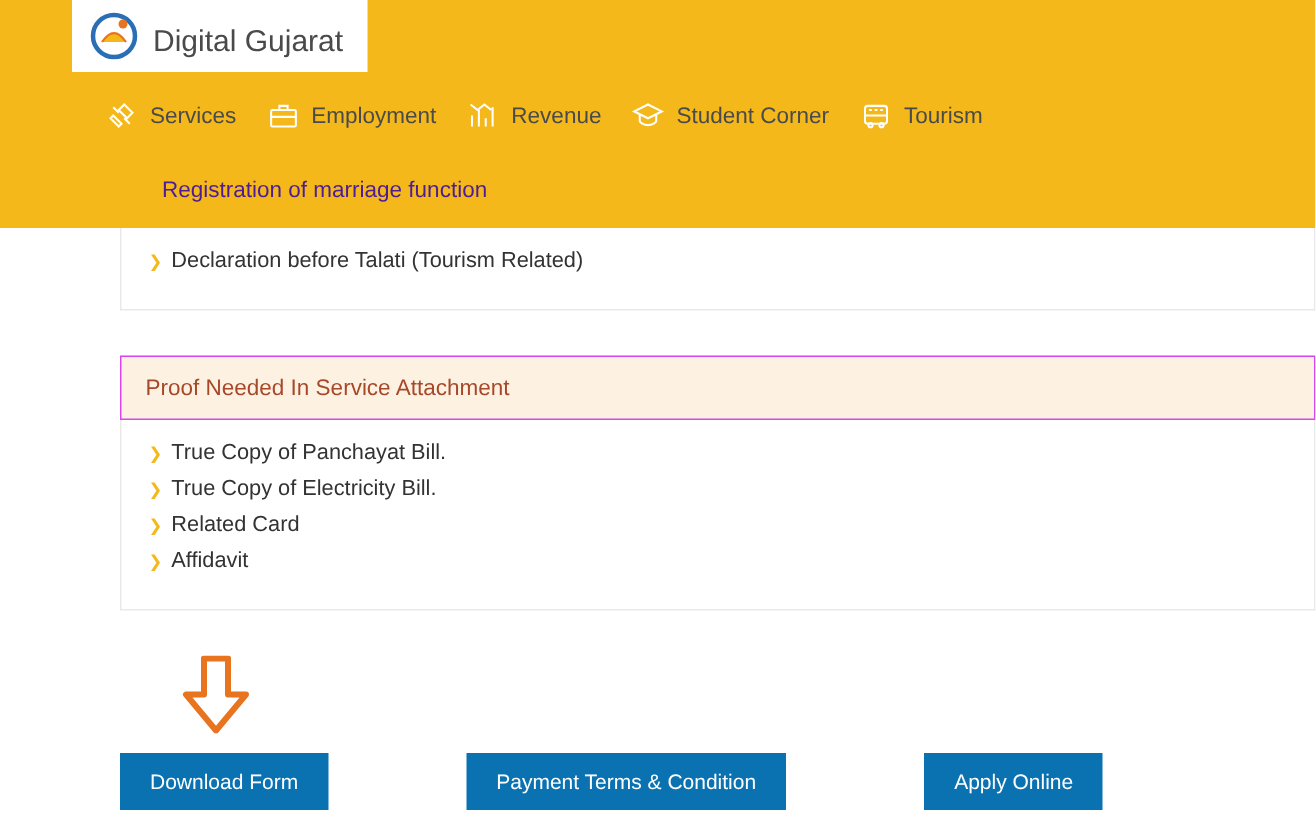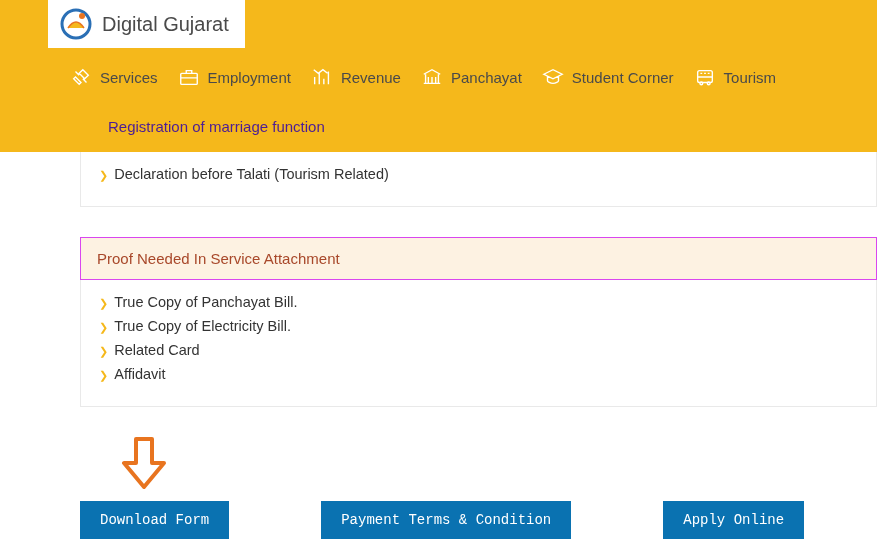--- a/index.html
+++ b/index.html
@@ -1,20 +1,20 @@
 <!DOCTYPE html>
 <html><head>
   <meta charset="utf-8">
   <style>
     * { margin: 0; padding: 0; box-sizing: border-box; }
     body { font-family: Arial, sans-serif; background: #fff; width: 877px; }
     
     .header { background: #f5b81b; padding: 0; }
     .logo-bar { display: flex; align-items: flex-start; }
-    .logo-box { background: #fff; padding: 8px 16px 8px 12px; display: flex; align-items: center; margin-left: 48px; }
+    .logo-box { background: #fff; padding: 8px 16px 8px 12px; display: flex; align-items: flex-end; margin-left: 48px; }
     .logo-icon { width: 32px; height: 32px; margin-right: 10px; }
     .logo-text { font-size: 20px; color: #4a4a4a; font-weight: 500; }
     
     .nav-bar { display: flex; align-items: center; padding: 18px 48px 18px 70px; gap: 20px; }
     .nav-item { display: flex; align-items: center; gap: 8px; cursor: pointer; }
     .nav-icon { width: 22px; height: 22px; flex-shrink: 0; }
     .nav-label { color: #4a4a4a; font-size: 15px; }
     
     .breadcrumb { padding: 12px 48px 16px 108px; }
     .breadcrumb-text { color: #4c1d95; font-size: 15px; }
@@ -23,21 +23,21 @@
     
     .list-block { border: 1px solid #e9e9e9; border-top: none; padding: 10px 18px 20px 18px; margin-bottom: 30px; }
     .section-header { background: #fdf2e2; border: 1px solid #d946ef; padding: 12px 16px; color: #a8482a; font-size: 15px; }
     .list-item { display: flex; align-items: baseline; gap: 6px; padding: 4px 0; }
     .chevron { color: #f5b81b; font-size: 11px; }
     .item-text { color: #333; font-size: 14.5px; }
     
     .arrow-annot { margin: 8px 0 8px 40px; }
     
     .button-row { display: flex; gap: 92px; padding: 0 0 16px 0; }
-    .action-btn { background: #0a72b1; color: #fff; border: none; padding: 11px 20px; font-size: 14px; cursor: pointer; font-family: Liberation Mono, monospace; }
+    .action-btn { background: #0a72b1; color: #fff; border: none; padding: 11px 20px; font-size: 14px; cursor: pointer; }
   </style>
 </head>
 <body>
 
 <div class="header">
   <div class="logo-bar">
     <div class="logo-box">
       <span class="logo-icon">
         <svg viewBox="0 0 32 32">
             <circle cx="16" cy="16" r="14" fill="none" stroke="#2a6fb5" stroke-width="3"></circle>
@@ -67,28 +67,20 @@
       </span>
       <span class="nav-label">Employment</span>
     </div>
     <div class="nav-item">
       <span class="nav-icon">
         <svg viewBox="0 0 24 24" fill="none" stroke="#fff" stroke-width="1.5">
             <path d="M4 20V12 M9 20V8 M14 20V14 M19 20V6 M3 4l5 4 5-4 5 4"></path>
           </svg>
       </span>
       <span class="nav-label">Revenue</span>
-    </div>
-    <div class="nav-item">
-      <span class="nav-icon">
-        <svg viewBox="0 0 24 24" fill="none" stroke="#fff" stroke-width="1.5">
-            <path d="M3 9l9-5 9 5 M5 9v10h14V9 M8 19v-7 M12 19v-7 M16 19v-7 M3 19h18"></path>
-          </svg>
-      </span>
-      <span class="nav-label">Panchayat</span>
     </div>
     <div class="nav-item">
       <span class="nav-icon">
         <svg viewBox="0 0 24 24" fill="none" stroke="#fff" stroke-width="1.5">
             <path d="M2 9l10-5 10 5-10 5z M6 11v5c0 1 3 3 6 3s6-2 6-3v-5"></path>
           </svg>
       </span>
       <span class="nav-label">Student Corner</span>
     </div>
     <div class="nav-item">

